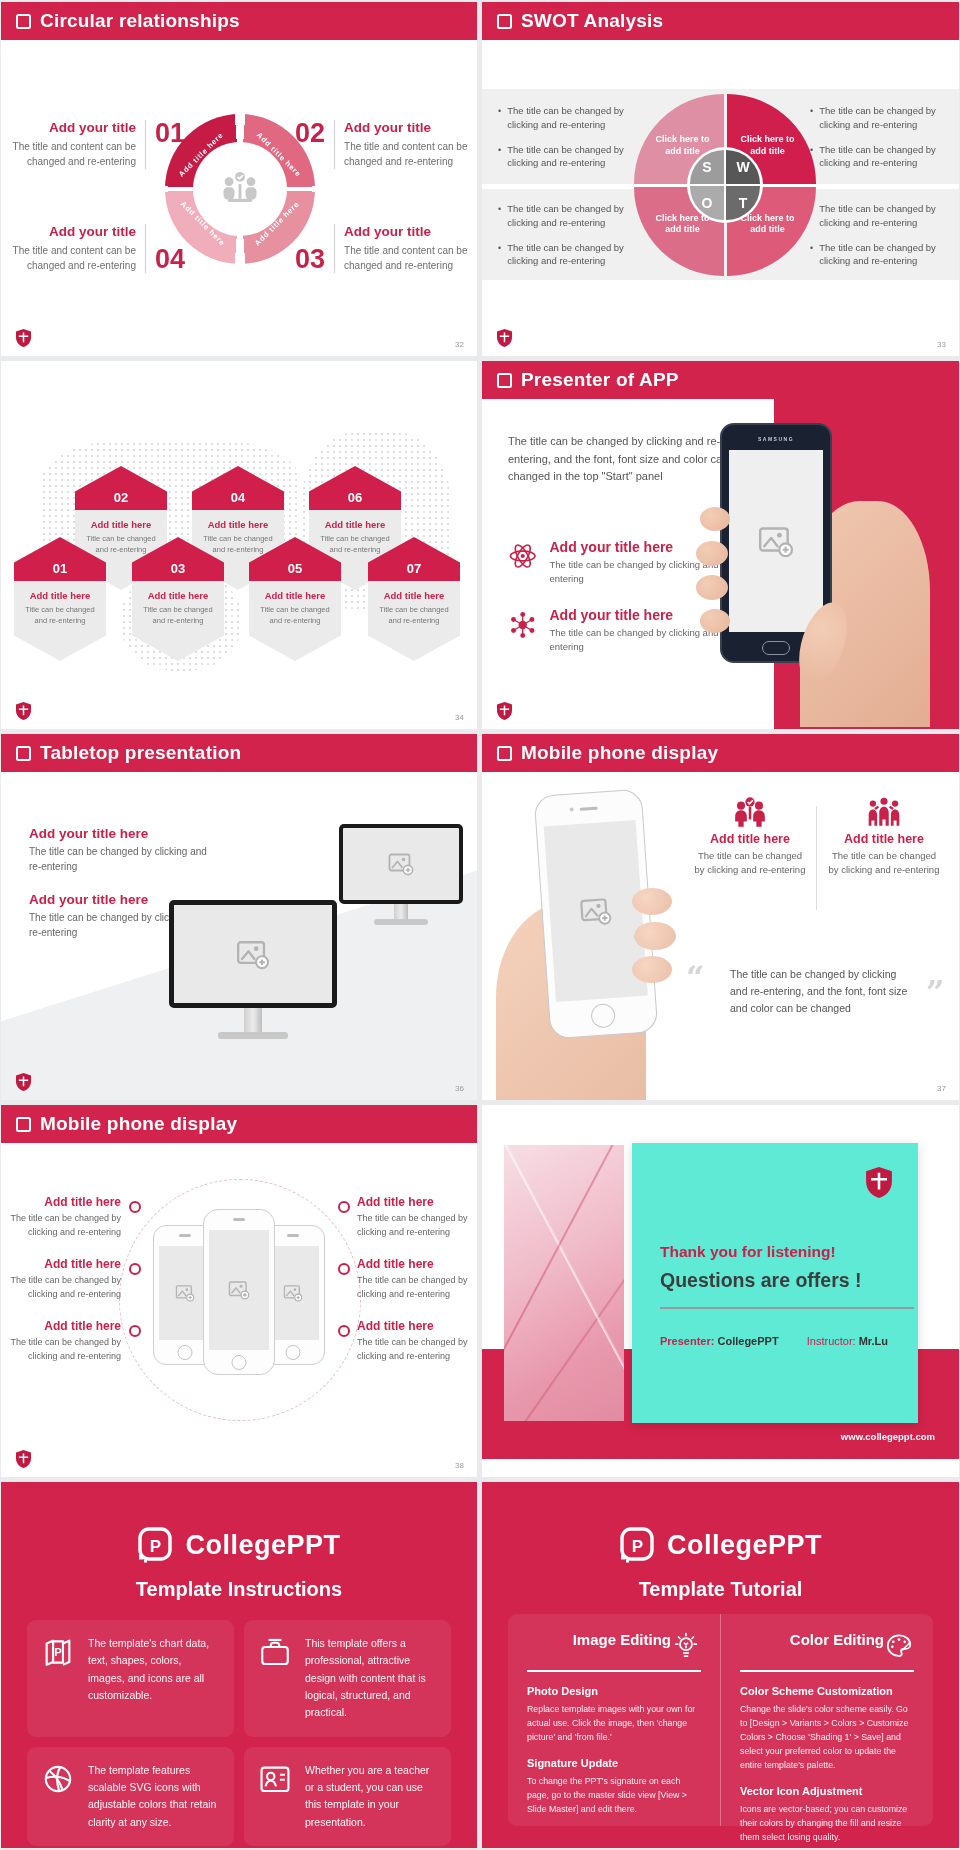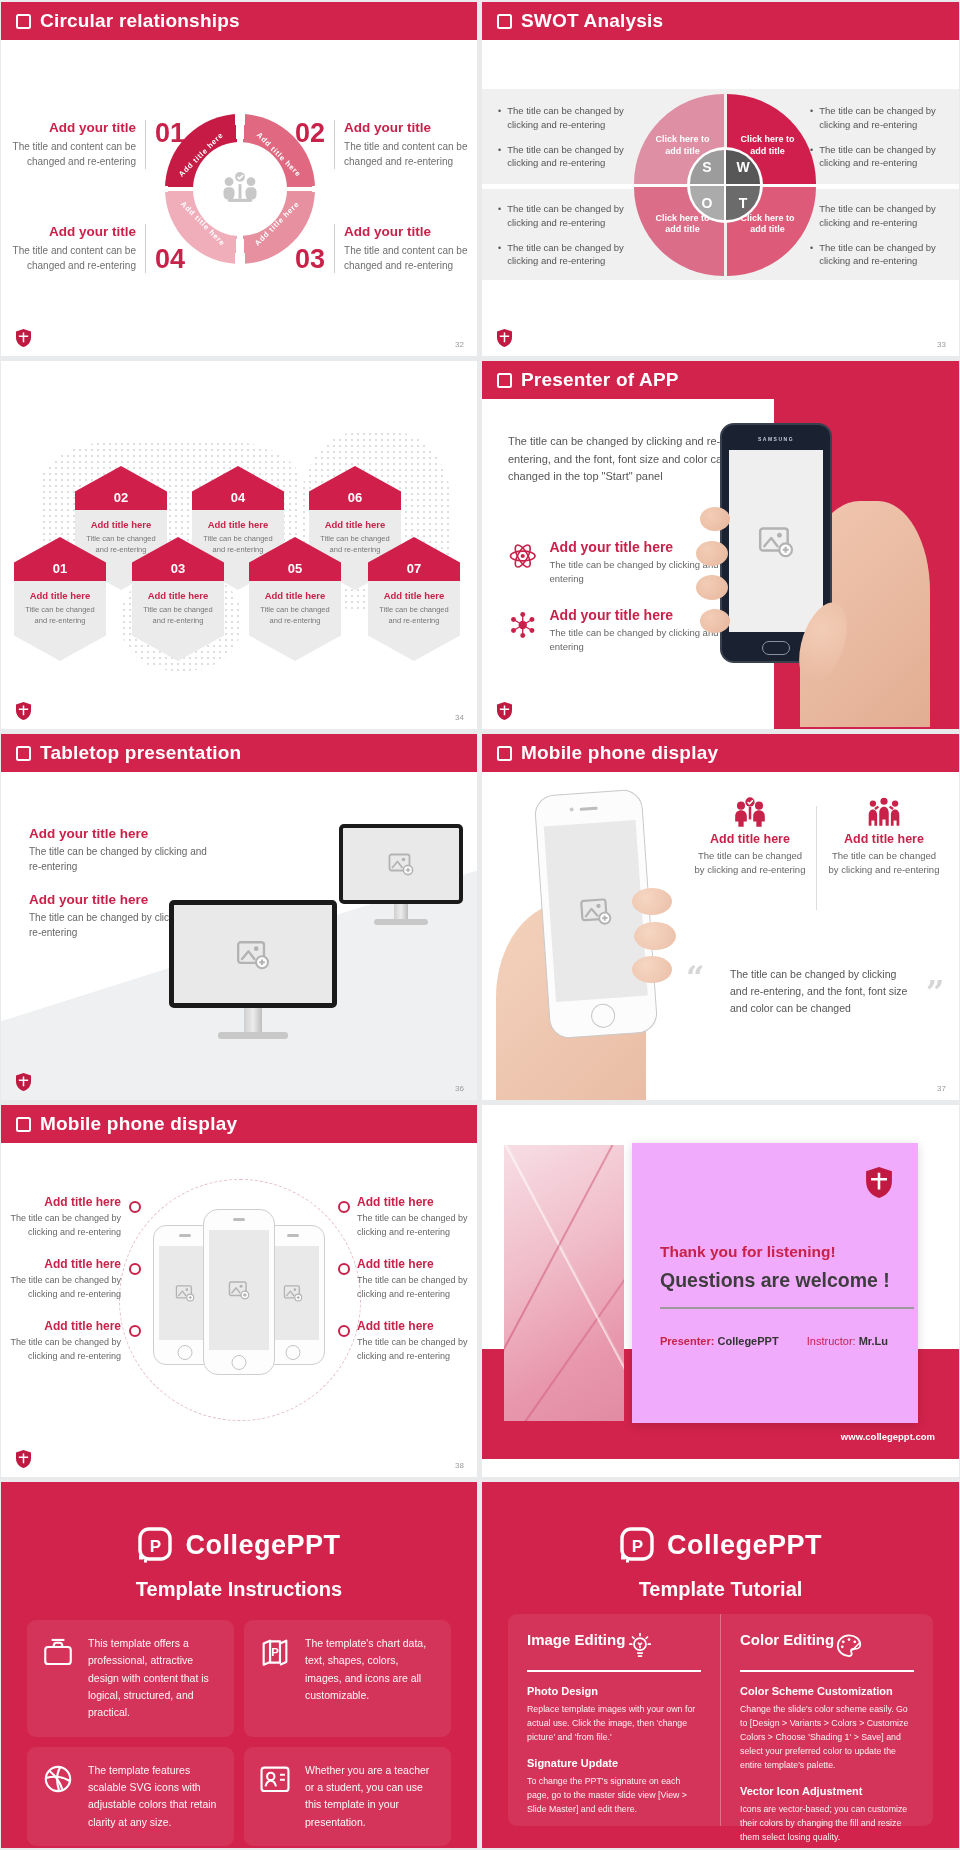--- a/index.html
+++ b/index.html
@@ -94,34 +94,34 @@
   .m2item .f-desc{font-size:9px}
   .ringdot{position:absolute;width:8px;height:8px;border:2.5px solid #c9224a;border-radius:50%;background:#fff}
   
   .pinkimg{position:absolute;left:22px;top:40px;width:120px;height:276px;z-index:2;
     background:linear-gradient(150deg,#f7dee5 0%,#f0bdca 40%,#e898ac 75%,#e28ba2 100%)}
   .pinkimg:before{content:"";position:absolute;inset:0;background:
     linear-gradient(118deg,transparent 40%,rgba(190,40,80,.45) 40.6%,transparent 41.4%),
     linear-gradient(62deg,transparent 55%,rgba(255,255,255,.7) 55.5%,transparent 56.6%),
     linear-gradient(125deg,transparent 68%,rgba(190,40,80,.35) 68.5%,transparent 69.3%)}
   .redband{position:absolute;left:0;right:0;top:244px;height:110px;background:#d2234c}
-  .tycard{position:absolute;left:150px;top:38px;width:286px;height:280px;background:#f0abfc;box-shadow:0 2px 10px rgba(0,0,0,.14);z-index:3}
+  .tycard{position:absolute;left:150px;top:38px;width:286px;height:280px;background:#5eead4;box-shadow:0 2px 10px rgba(0,0,0,.14);z-index:3}
   .website{position:absolute;right:24px;top:326px;color:#fff;font-size:9.5px;font-weight:bold;z-index:4}
   
   .panel{position:relative;background:#d2234c;overflow:hidden}
   .plogo{position:absolute;top:44px;left:0;right:0;display:flex;align-items:center;justify-content:center;gap:10px}
   .plogo-text{color:#fff;font-size:27px;font-weight:bold;letter-spacing:.5px}
   .ptitle{position:absolute;top:96px;left:0;right:0;text-align:center;color:#fff;font-size:20px;font-weight:bold}
   .cards{position:absolute;left:26px;right:26px;top:138px;bottom:28px;display:grid;grid-template:1fr 1fr/1fr 1fr;gap:10px}
   .pcard{background:rgba(255,255,255,.08);border-radius:9px;padding:15px 14px;display:flex;gap:13px;align-items:flex-start}
   .pcard-text{color:rgba(255,255,255,.96);font-size:10.5px;line-height:1.65}
   .tutcard{position:absolute;left:26px;right:26px;top:132px;height:212px;background:rgba(255,255,255,.08);border-radius:9px;display:flex}
   .tcol{flex:1;padding:17px 19px 0;position:relative}
   .tcol+.tcol{border-left:1px solid rgba(255,255,255,.3)}
-  .thead{display:flex;align-items:flex-start;justify-content:flex-start}
+  .thead{display:flex;align-items:flex-start;justify-content:flex-end}
   .thead-t{color:#fff;font-size:15px;font-weight:bold}
   .thr{height:2px;background:#fff;margin-top:9px}
   .tsub{color:#fff;font-size:11px;font-weight:bold;margin:13px 0 5px}
   .tbody{color:rgba(255,255,255,.93);font-size:8.8px;line-height:1.6}
 </style>
 </head>
 <body>
 
 <svg width="0" height="0" style="position:absolute">
     <defs>
@@ -651,21 +651,21 @@
   </div>
 
   <div class="slide">
     <div class="redband"></div>
     <div class="pinkimg"></div>
     <div class="tycard">
       <svg style="position:absolute;right:26px;top:24px;width:26px;height:31px" viewBox="0 0 20 24">
           <use href="#i-shield"></use>
         </svg>
       <div style="position:absolute;left:28px;top:100px;font-size:15.5px;font-weight:bold;color:#c9224a">Thank you for listening!</div>
-      <div style="position:absolute;left:28px;top:126px;font-size:19.5px;font-weight:bold;color:#3d3d3d">Questions are welcome !</div>
+      <div style="position:absolute;left:28px;top:126px;font-size:19.5px;font-weight:bold;color:#3d3d3d">Questions are offers !</div>
       <div style="position:absolute;left:28px;top:164px;width:254px;height:2px;background:#9a9a9a"></div>
       <div style="position:absolute;left:28px;top:192px;font-size:11px;color:#333">
         <span style="color:#c9224a;font-weight:bold">Presenter:</span>
         <span style="font-weight:bold">CollegePPT</span>
         <span style="display:inline-block;width:22px"></span>
         <span style="color:#c9224a;font-weight:normal">Instructor:</span>
         <span style="font-weight:bold">Mr.Lu</span>
       </div>
     </div>
     <div class="website">www.collegeppt.com</div>
@@ -675,29 +675,29 @@
     <div class="plogo">
       <svg width="38" height="38" viewBox="0 0 38 38">
           <use href="#i-plogo"></use>
         </svg>
       <span class="plogo-text">CollegePPT</span>
     </div>
     <div class="ptitle">Template Instructions</div>
     <div class="cards">
       <div class="pcard">
         <svg width="34" height="34" viewBox="0 0 24 24" style="flex:none">
-            <use href="#i-brief"></use>
-          </svg>
-        <div class="pcard-text">This template offers a professional, attractive design with content that is logical, structured, and practical.</div>
+            <use href="#i-pages"></use>
+          </svg>
+        <div class="pcard-text">The template's chart data, text, shapes, colors, images, and icons are all customizable.</div>
       </div>
       <div class="pcard">
         <svg width="34" height="34" viewBox="0 0 24 24" style="flex:none">
-            <use href="#i-pages"></use>
-          </svg>
-        <div class="pcard-text">The template's chart data, text, shapes, colors, images, and icons are all customizable.</div>
+            <use href="#i-brief"></use>
+          </svg>
+        <div class="pcard-text">This template offers a professional, attractive design with content that is logical, structured, and practical.</div>
       </div>
       <div class="pcard">
         <svg width="34" height="34" viewBox="0 0 24 24" style="flex:none">
             <use href="#i-drib"></use>
           </svg>
         <div class="pcard-text">The template features scalable SVG icons with adjustable colors that retain clarity at any size.</div>
       </div>
       <div class="pcard">
         <svg width="34" height="34" viewBox="0 0 24 24" style="flex:none">
             <use href="#i-percard"></use>

